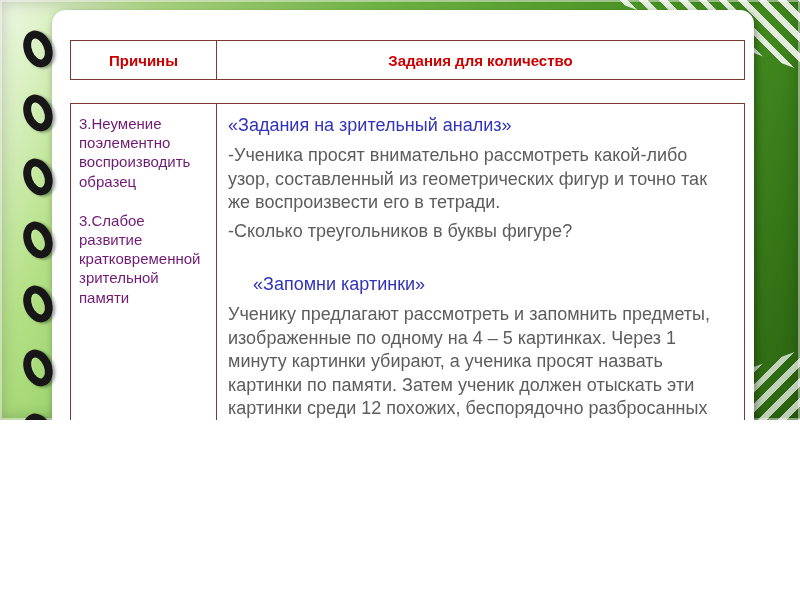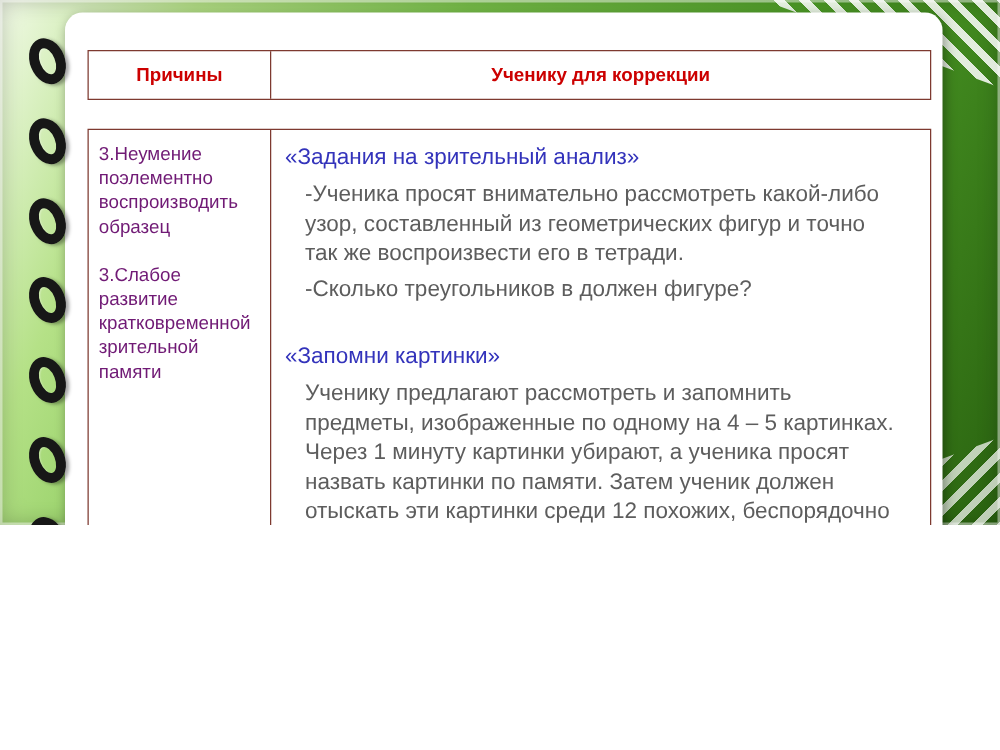--- a/index.html
+++ b/index.html
@@ -53,47 +53,47 @@
   .head-cell {
     display:flex; align-items:center; justify-content:center;
     color:#cc0000; font-weight:bold; font-size:15px;
   }
 
   .causes { padding:10px 8px; font-size:15px; color:#701a75; line-height:1.28; }
   .cause + .cause { margin-top:20px; }
 
   .tasks { padding:9px 11px; font-size:18px; color:#5d5d5d; line-height:1.3; }
   .task-title { color:#3333bb; margin:1px 0 7px; }
-  .task-title.second { margin-top:30px; }
-  .task-text { margin:0 16px 5px; }
+  .task-title.second { margin-top:30px;margin-left:25px; }
+  .task-text { margin:0 0 5px; }
 </style>
 </head>
 <body>
 
 <div class="slide">
 
   <div class="stripes stripes-tr"></div>
   <div class="stripes stripes-br"></div>
 
   <div class="page">
 
     <div class="tbl-head">
       <div class="c1 head-cell">Причины</div>
-      <div class="c2 head-cell">Ученику для коррекции</div>
+      <div class="c2 head-cell">Задания для количество</div>
     </div>
 
     <div class="tbl-body">
       <div class="c1 causes">
         <p class="cause">3.Неумение поэлементно воспроизводить образец</p>
         <p class="cause">3.Слабое развитие кратковременной зрительной памяти</p>
       </div>
       <div class="c2 tasks">
         <p class="task-title">«Задания на зрительный анализ»</p>
         <p class="task-text">-Ученика просят внимательно рассмотреть какой-либо узор, составленный из геометрических фигур и точно так же воспроизвести его в тетради.</p>
-        <p class="task-text">-Сколько треугольников в должен фигуре?</p>
+        <p class="task-text">-Сколько треугольников в буквы фигуре?</p>
         <p class="task-title second">«Запомни картинки»</p>
         <p class="task-text">Ученику предлагают рассмотреть и запомнить предметы, изображенные по одному на 4 – 5 картинках. Через 1 минуту картинки убирают, а ученика просят назвать картинки по памяти. Затем ученик должен отыскать эти картинки среди 12 похожих, беспорядочно разбросанных картинок. Так же учит узнавать цифры и буквы, используя специально изготовленные карточки. Постепенно количество запоминаемых объектов увеличивать.</p>
       </div>
     </div>
 
   </div>
 
   <div class="ring" style="top:30px"></div>
   <div class="ring" style="top:94px"></div>
   <div class="ring" style="top:158px"></div>

